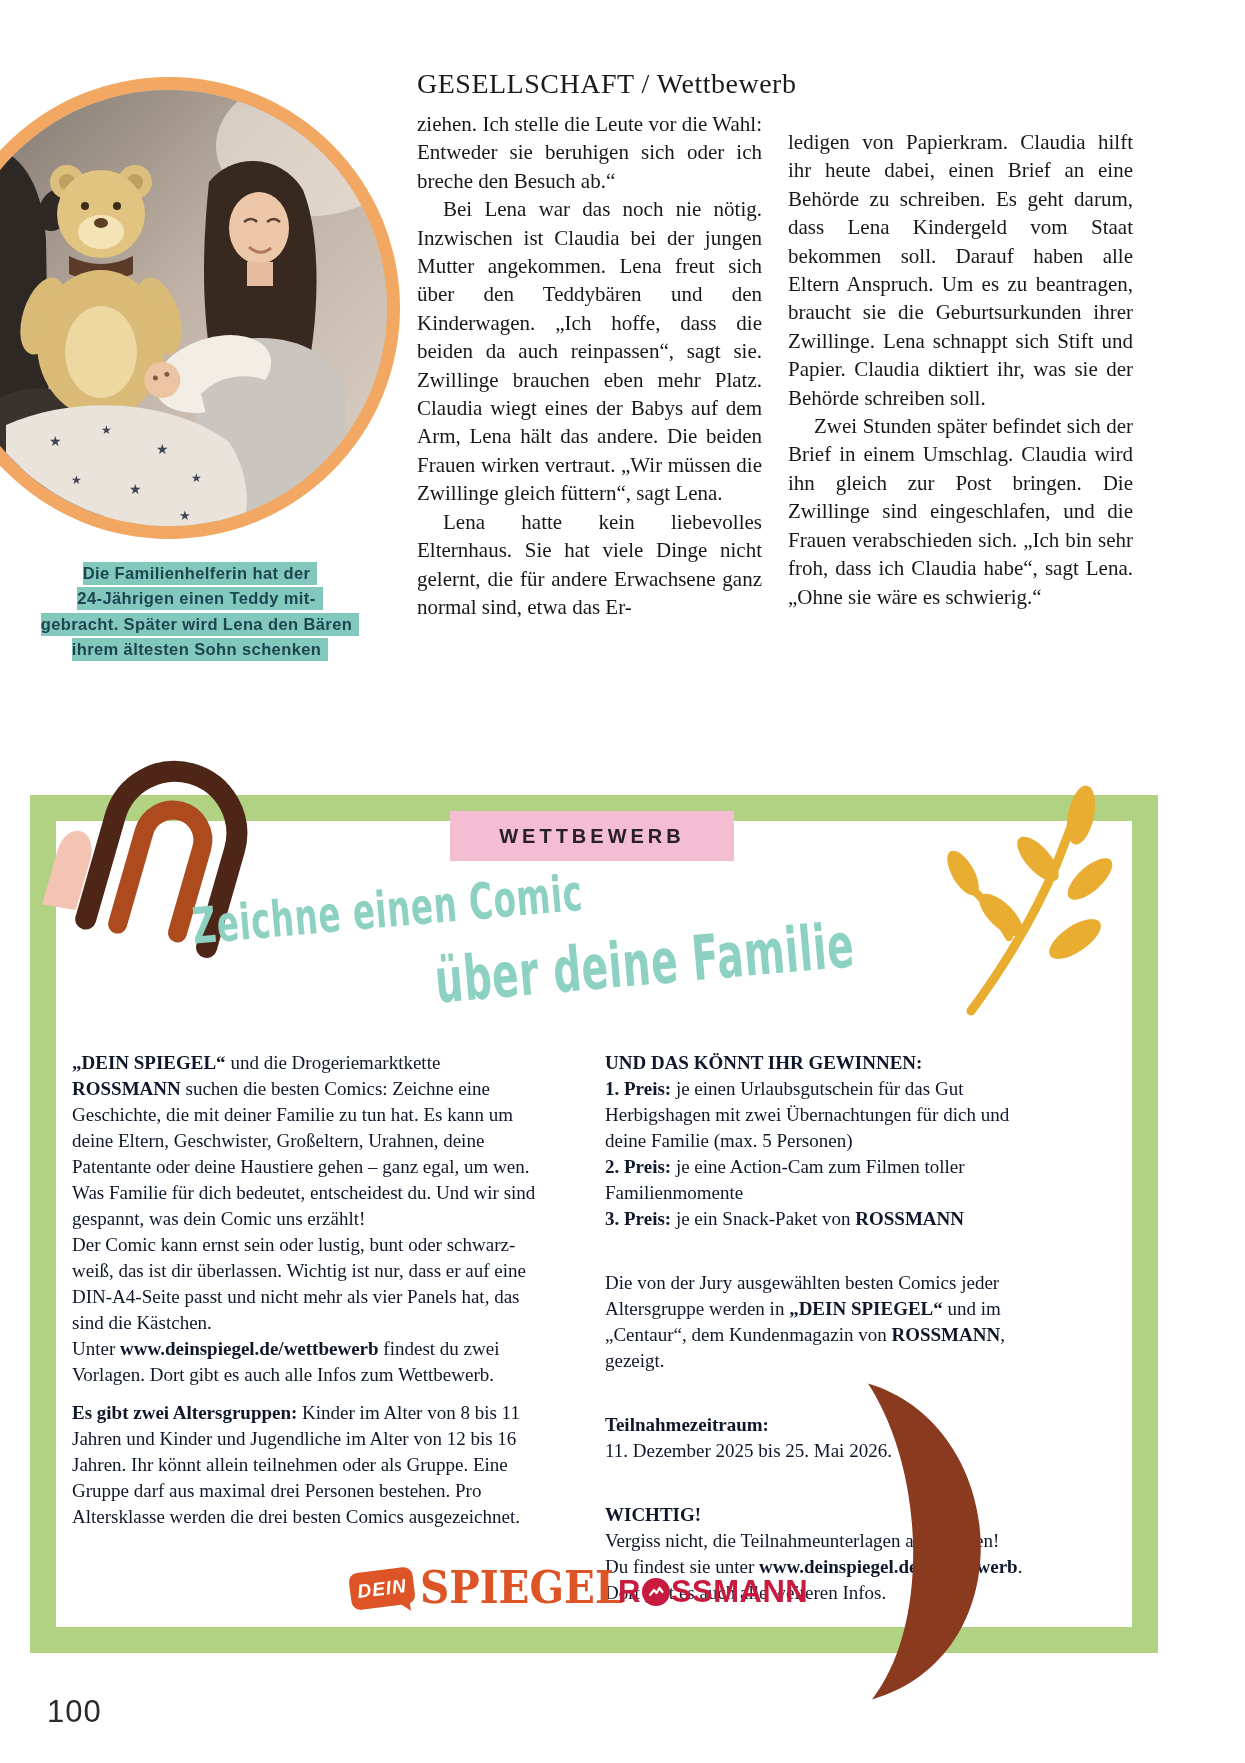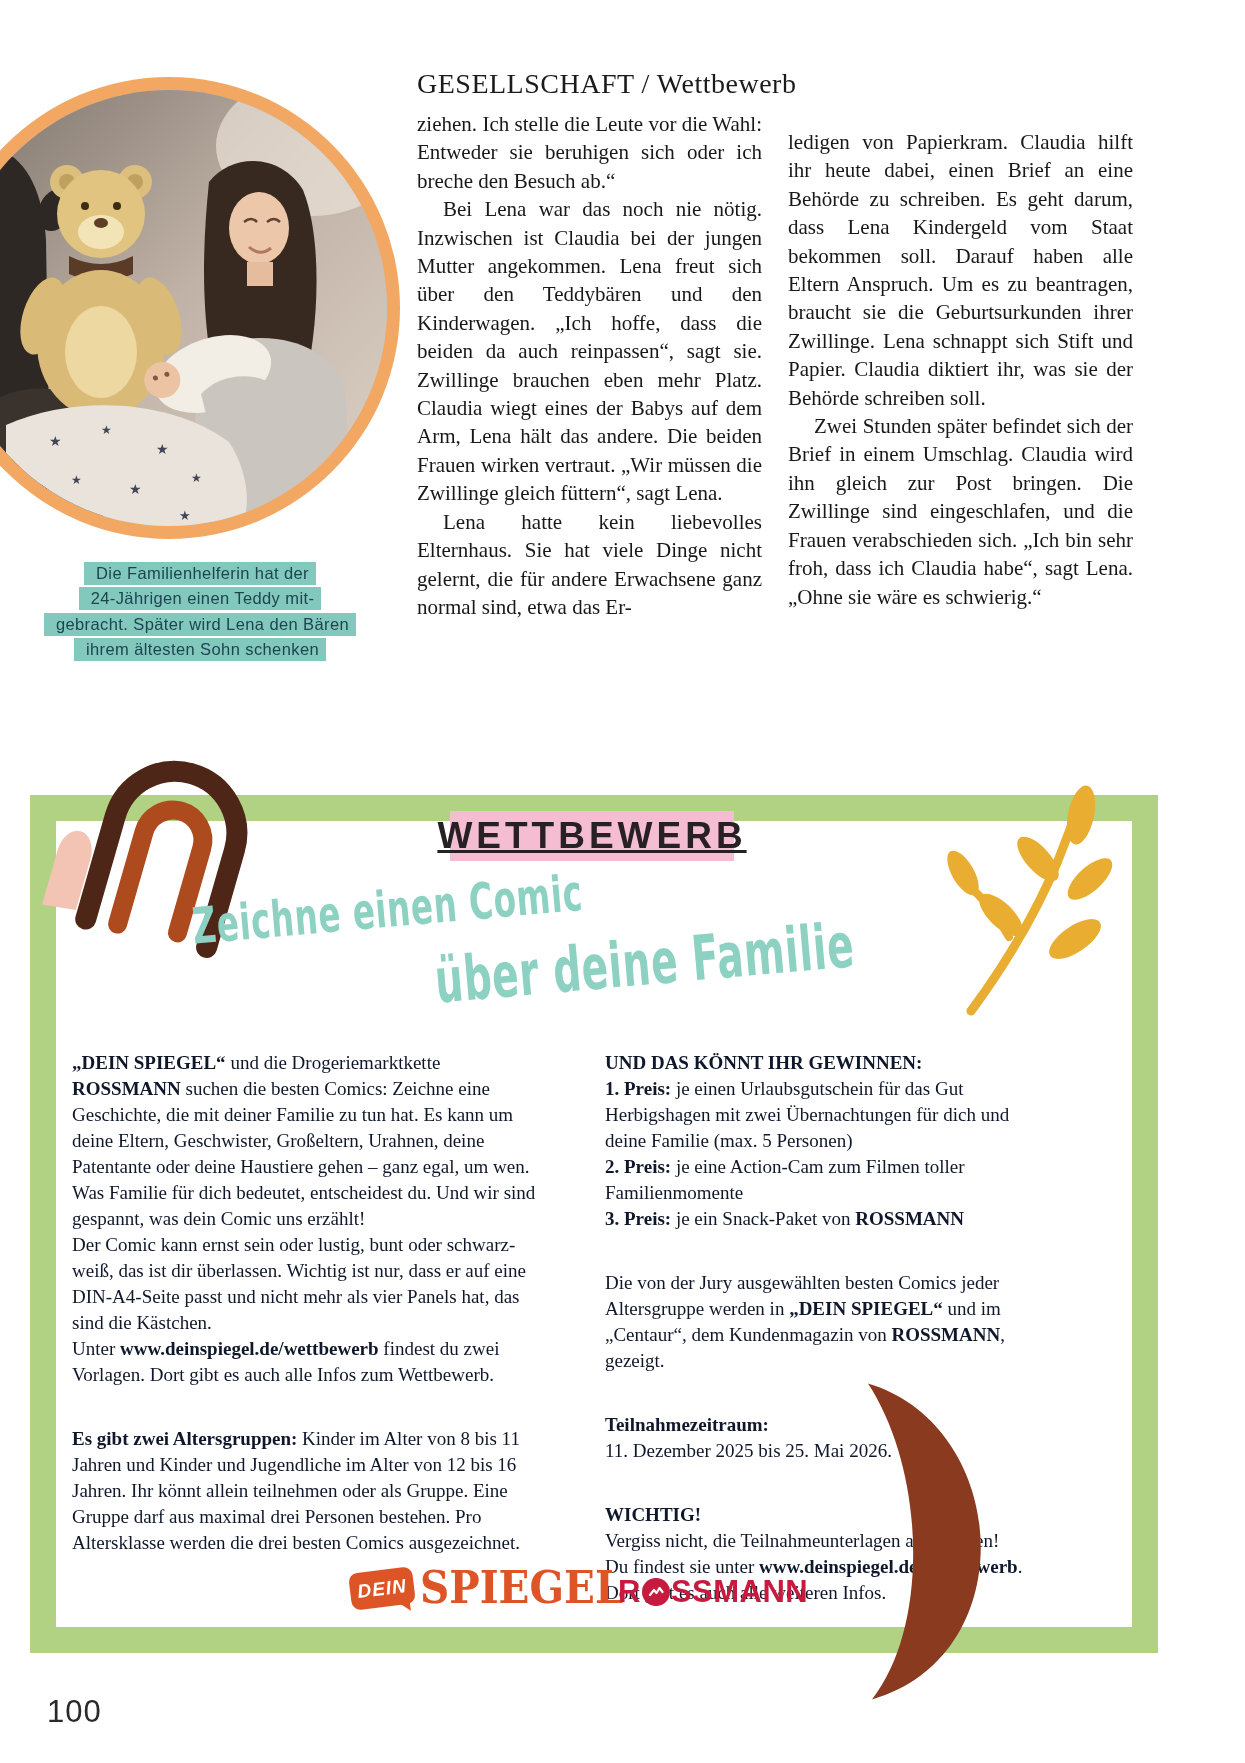--- a/index.html
+++ b/index.html
@@ -29,49 +29,49 @@
     background:#c9bcb1;
   }
   .photo-inner svg { display:block; width:100%; height:100%; }
 
   
   .caption { text-align:center; }
   .caption .cap-row { line-height:25.4px; }
   .cap-line {
     display:inline; background:var(--caption_bg,#82c8bd);
     color:var(--caption_text,#1d4550);
-    font-weight:normal; font-size:16.5px; letter-spacing:0.4px;
-    padding:2px 7px 3px 12px;
+    font-weight:bold; font-size:16.5px; letter-spacing:0.4px;
+    padding:2px 7px 3px 0;
     -webkit-box-decoration-break:clone; box-decoration-break:clone;
   }
 
   
   .article-col {
     font-family:"Liberation Serif", serif; font-size:21px; line-height:28.4px;
     color:#181818; text-align:justify;
   }
   .article-col p.indent { text-indent:26px; }
 
   
   .frame {
     border:26px solid var(--frame_green,#b1d183);
     background:#ffffff; z-index:1;
   }
   .badge {
     background:var(--badge_pink,#f5bdd2); color:#272125;
     display:flex; align-items:center; justify-content:center;
-    font-weight:bold; font-size:37px; letter-spacing:4px; z-index:3;text-decoration:underline;
+    font-weight:bold; font-size:20px; letter-spacing:4px; z-index:3;
   }
   .title-mint {
     font-family:"DejaVu Sans", sans-serif; font-weight:bold;
     color:var(--title_mint,#8cd1c1); white-space:nowrap; z-index:2;
     letter-spacing:1px;
   }
   .contest-text { font-size:19px; line-height:26px; color:#0f172a; z-index:2;font-family:Liberation Serif, serif; }
-  .mt22 { margin-top:38px; }
+  .mt22 { margin-top:12px; }
   .mt26 { margin-top:38px; }
 
   
   .logo-row { display:flex; align-items:center; z-index:2; }
   .dein-bubble {
     position:relative; width:64px; height:37px; border-radius:9px;
     background:var(--spiegel_orange,#dd5526);
     transform:rotate(-7deg);
     display:flex; align-items:center; justify-content:center;
     color:#fff; font-weight:bold; font-style:italic; font-size:19px;

